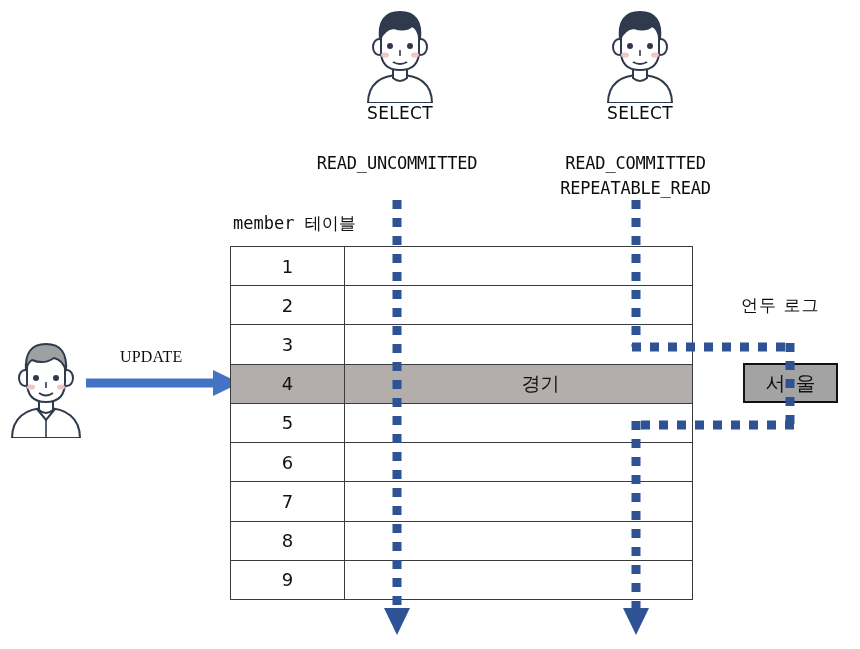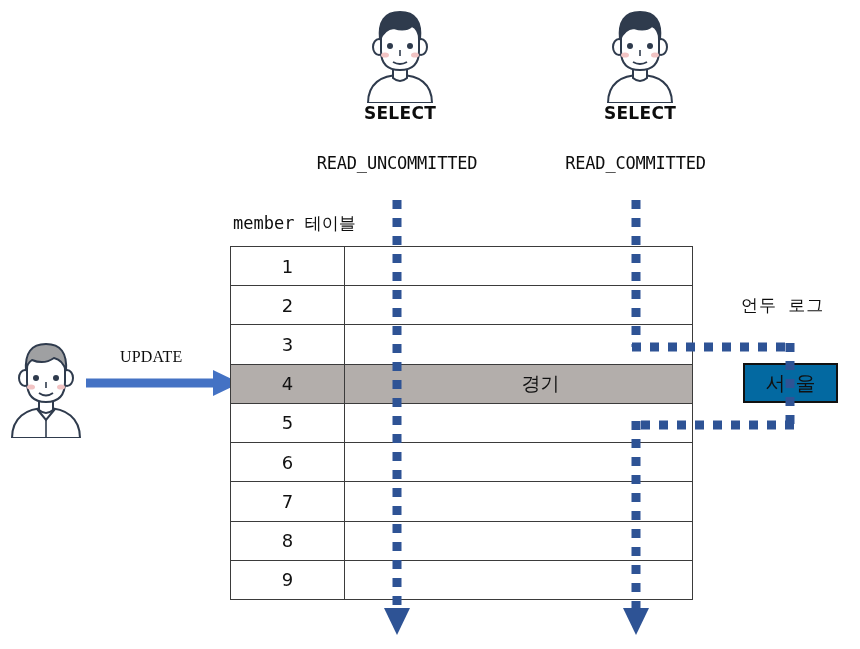--- a/index.html
+++ b/index.html
@@ -22,21 +22,21 @@
   .avatar { position: absolute; }
 
   
   .lbl {
     position: absolute;
     color: #0d0d0d;
     white-space: nowrap;
   }
   .select-label {
     font-size: 17px;
-    font-weight: bold;
+    font-weight: normal;
     letter-spacing: 0.3px;
   }
   .iso-label {
     font-size: 17px;
     letter-spacing: -0.2px;
     text-align: center;
     font-family: "DejaVu Sans Mono", "Liberation Mono", monospace;
   }
   .update-label {
     font-size: 16px;
@@ -80,21 +80,21 @@
   #member-table td.valcol { font-size: 19px; padding-left: 44px; }
 
   
   #undo-box {
     position: absolute;
     left: 743px;
     top: 363px;
     width: 95px;
     height: 40px;
     border: 2px solid #111;
-    background: #0369a1;
+    background: #a3a3a3;
     box-sizing: border-box;
   }
   #undo-box .undo-text {
     position: absolute;
     left: 0; right: 0; top: 50%;
     transform: translateY(-50%);
     text-align: center;
     font-size: 20px;
     color: #111;
     letter-spacing: 10px;
@@ -179,24 +179,25 @@
       <path d="M40 42 L40 48" stroke="#2f3b4d" stroke-width="1.6" fill="none"></path>
       <path d="M33 54 Q40 58 47 54" stroke="#2f3b4d" stroke-width="1.8" fill="none"></path>
     </svg>
   </div>
 
   <div class="lbl select-label" style="left:360px; top:103px; width:80px; text-align:center;">SELECT</div>
   <div class="lbl select-label" style="left:600px; top:103px; width:80px; text-align:center;">SELECT</div>
 
   <div class="lbl iso-label" style="left:538px; top:153px; width:195px;">READ_COMMITTED</div>
   <div class="lbl iso-label" style="left:297px; top:153px; width:200px;">READ_UNCOMMITTED</div>
+  <div class="lbl iso-label" style="left:538px; top:178px; width:195px;">REPEATABLE_READ</div>
 
   <div class="lbl table-caption" style="left:233px; top:212px;">member 테이블</div>
 
-  <div class="lbl undo-caption" style="left:741px; top:294px;font-family:Liberation Mono, monospace;">언두 로그</div>
+  <div class="lbl undo-caption" style="left:741px; top:294px;">언두 로그</div>
 
   <div class="lbl update-label" style="left:120px; top:348px;">UPDATE</div>
 
   <svg id="arrow-svg">
     <line x1="86" y1="383" x2="215" y2="383" stroke="#4472c4" stroke-width="9"></line>
     <polygon points="213,370 240,383 213,396" fill="#4472c4"></polygon>
   </svg>
 
   <table id="member-table">
     <tbody>

